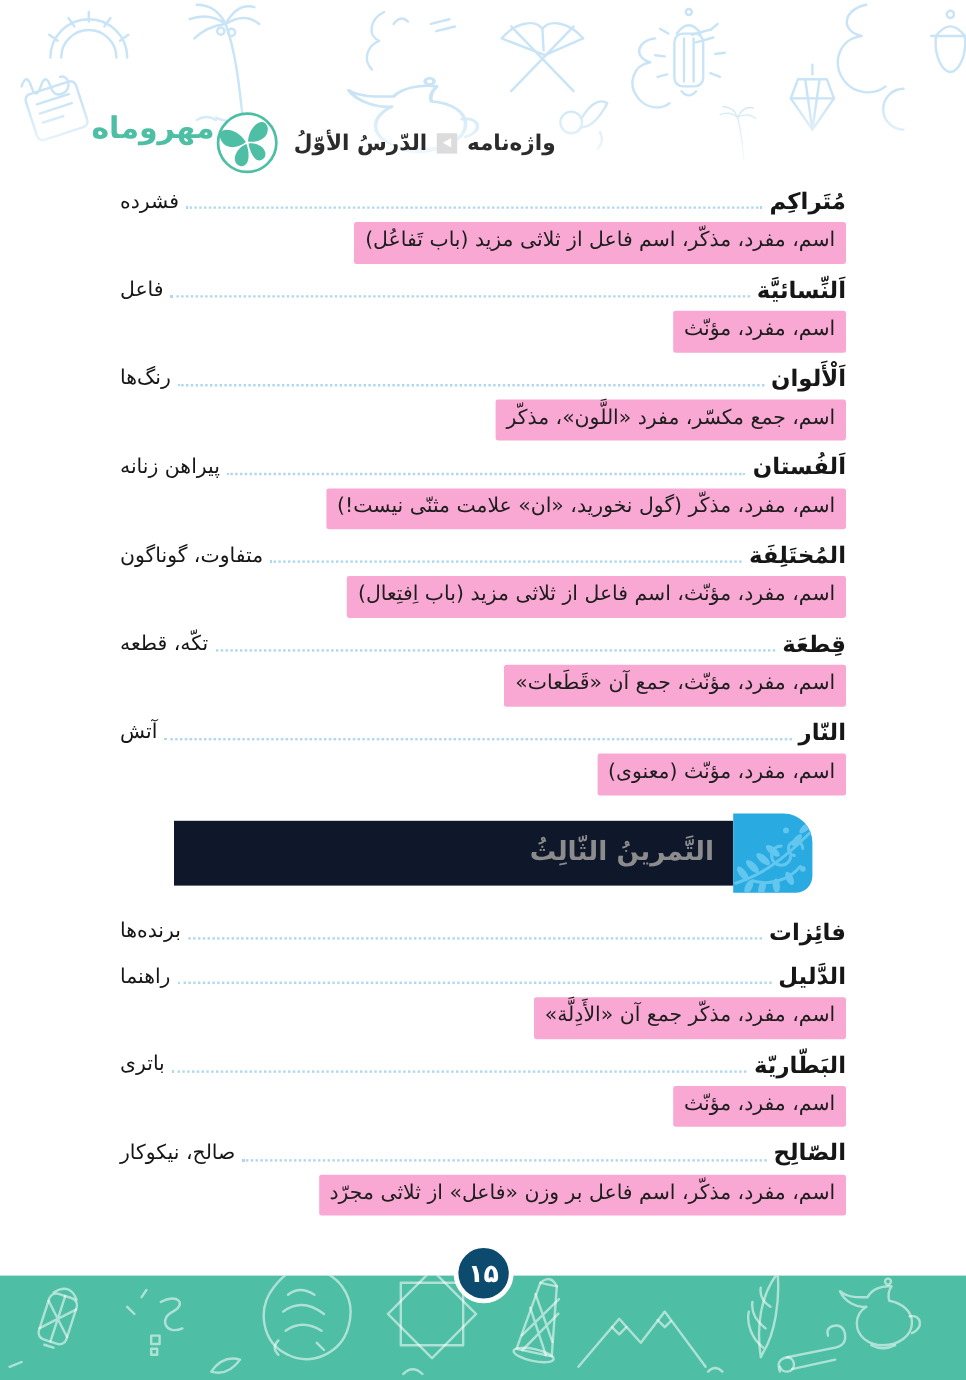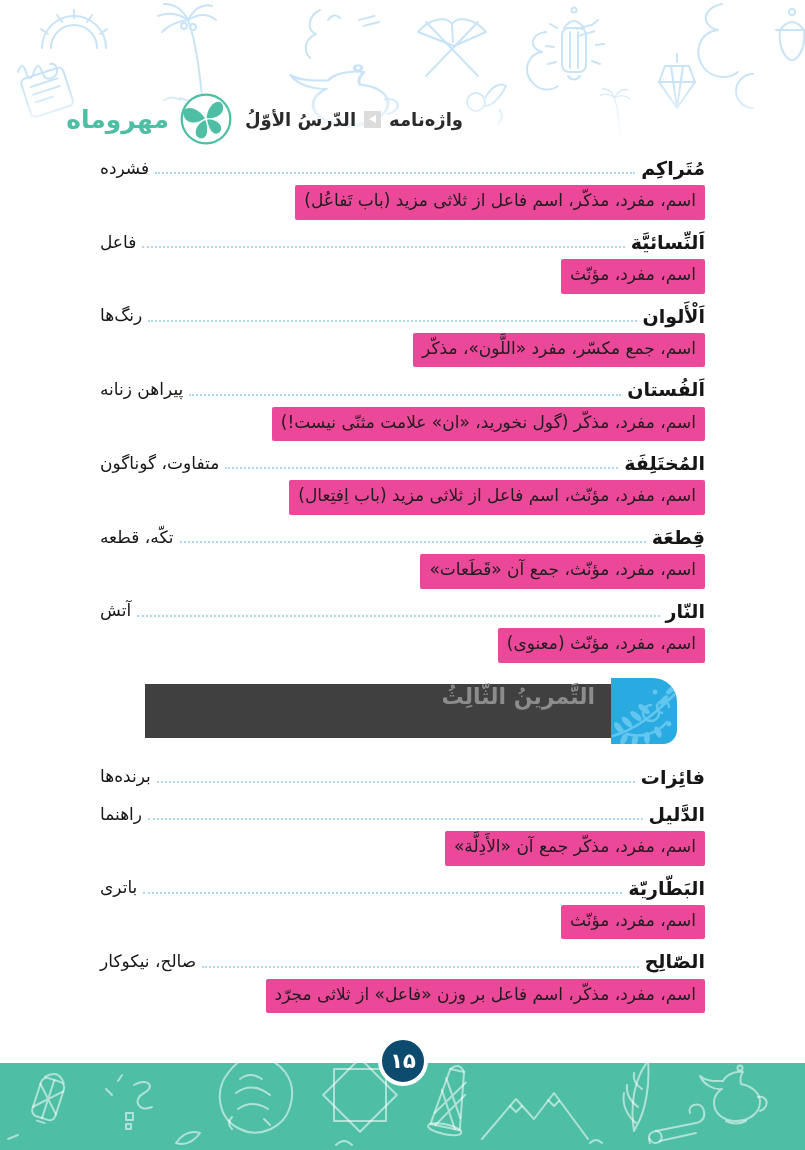--- a/index.html
+++ b/index.html
@@ -13,39 +13,39 @@
   .doodles-top-fade { position:absolute; top:0; left:0; width:805px; height:150px; z-index:1;
     background:linear-gradient(180deg, rgba(255,255,255,0) 55%, #ffffff 96%); pointer-events:none; }
   .footer-band { position:absolute; left:0; top:1063px; width:805px; height:87px; background:#4ebfa4; z-index:1; }
   .footer-band svg { position:absolute; inset:0; }
   
   .page-header { position:absolute; top:92px; right:342px; z-index:3;
     display:flex; align-items:center; gap:8px; white-space:nowrap; }
   .bc-section, .bc-lesson { font-weight:bold; font-size:18px; color:#2b2b2b; }
   .bc-marker { width:17px; height:17px; background:#dcdcdc; display:flex; align-items:center; justify-content:center; flex:none; }
   .bc-marker .tri { width:0; height:0; border-top:4px solid transparent; border-bottom:4px solid transparent; border-left:none; border-right:7px solid #ffffff; }
-  .brand { display:flex; align-items:center; gap:10px; margin-right:4px; }
+  .brand { display:flex; align-items:flex-start; gap:0; margin-right:4px; }
   .brand-name { font-weight:bold; font-size:25px; color:#4ebfa4; letter-spacing:-1px; }
   .brand svg { display:block; }
   
   .content { position:absolute; top:152px; right:100px; width:605px; z-index:2; }
   .entry { margin-bottom:5px; }
   .term-row { display:flex; align-items:center; }
   .term { font-weight:bold; font-size:19px; line-height:1.7; color:#161616; white-space:nowrap; }
   .dots { flex:1; margin:0 6px; border-bottom:2px dotted #aed7f0; transform:translateY(5px); min-width:20px; }
   .meaning { font-weight:normal; font-size:17px; line-height:1.7; color:#161616; white-space:nowrap; }
   .desc { text-align:right; margin:1px 0 6px; }
-  .desc span { display:inline-block; background:#ec4899; color:#1d1d1d;
+  .desc span { display:inline-block; background:#f9a8d4; color:#1d1d1d;
     padding:3px 9px 6px; font-size:17px; line-height:1.5; border-radius:2px; }
   
   .section-header { display:flex; align-items:center; margin:15px 28px 17px 45px; }
   .sh-icon { width:66px; height:66px; background:#29abe2; border-radius:0 24px 14px 0;
     overflow:hidden; flex:none; position:relative; }
   .sh-icon svg { position:absolute; inset:0; }
-  .sh-bar { flex:1; height:54px; background:#404040; display:flex; padding:0 16px; }
+  .sh-bar { flex:1; height:54px; background:#0f172a; display:flex; align-items:center; padding:0 16px; }
   .sh-title { color:#8c8c8c; font-weight:bold; font-size:22px; }
   
   .page-num { position:absolute; top:1036px; left:378px; width:50px; height:50px; z-index:4;
     background:#0c4a6e; border:4px solid #ffffff; border-radius:50%;
     display:flex; align-items:center; justify-content:center;
     color:#ffffff; font-weight:bold; font-size:21px; }
 </style>
 </head>
 <body>
 

